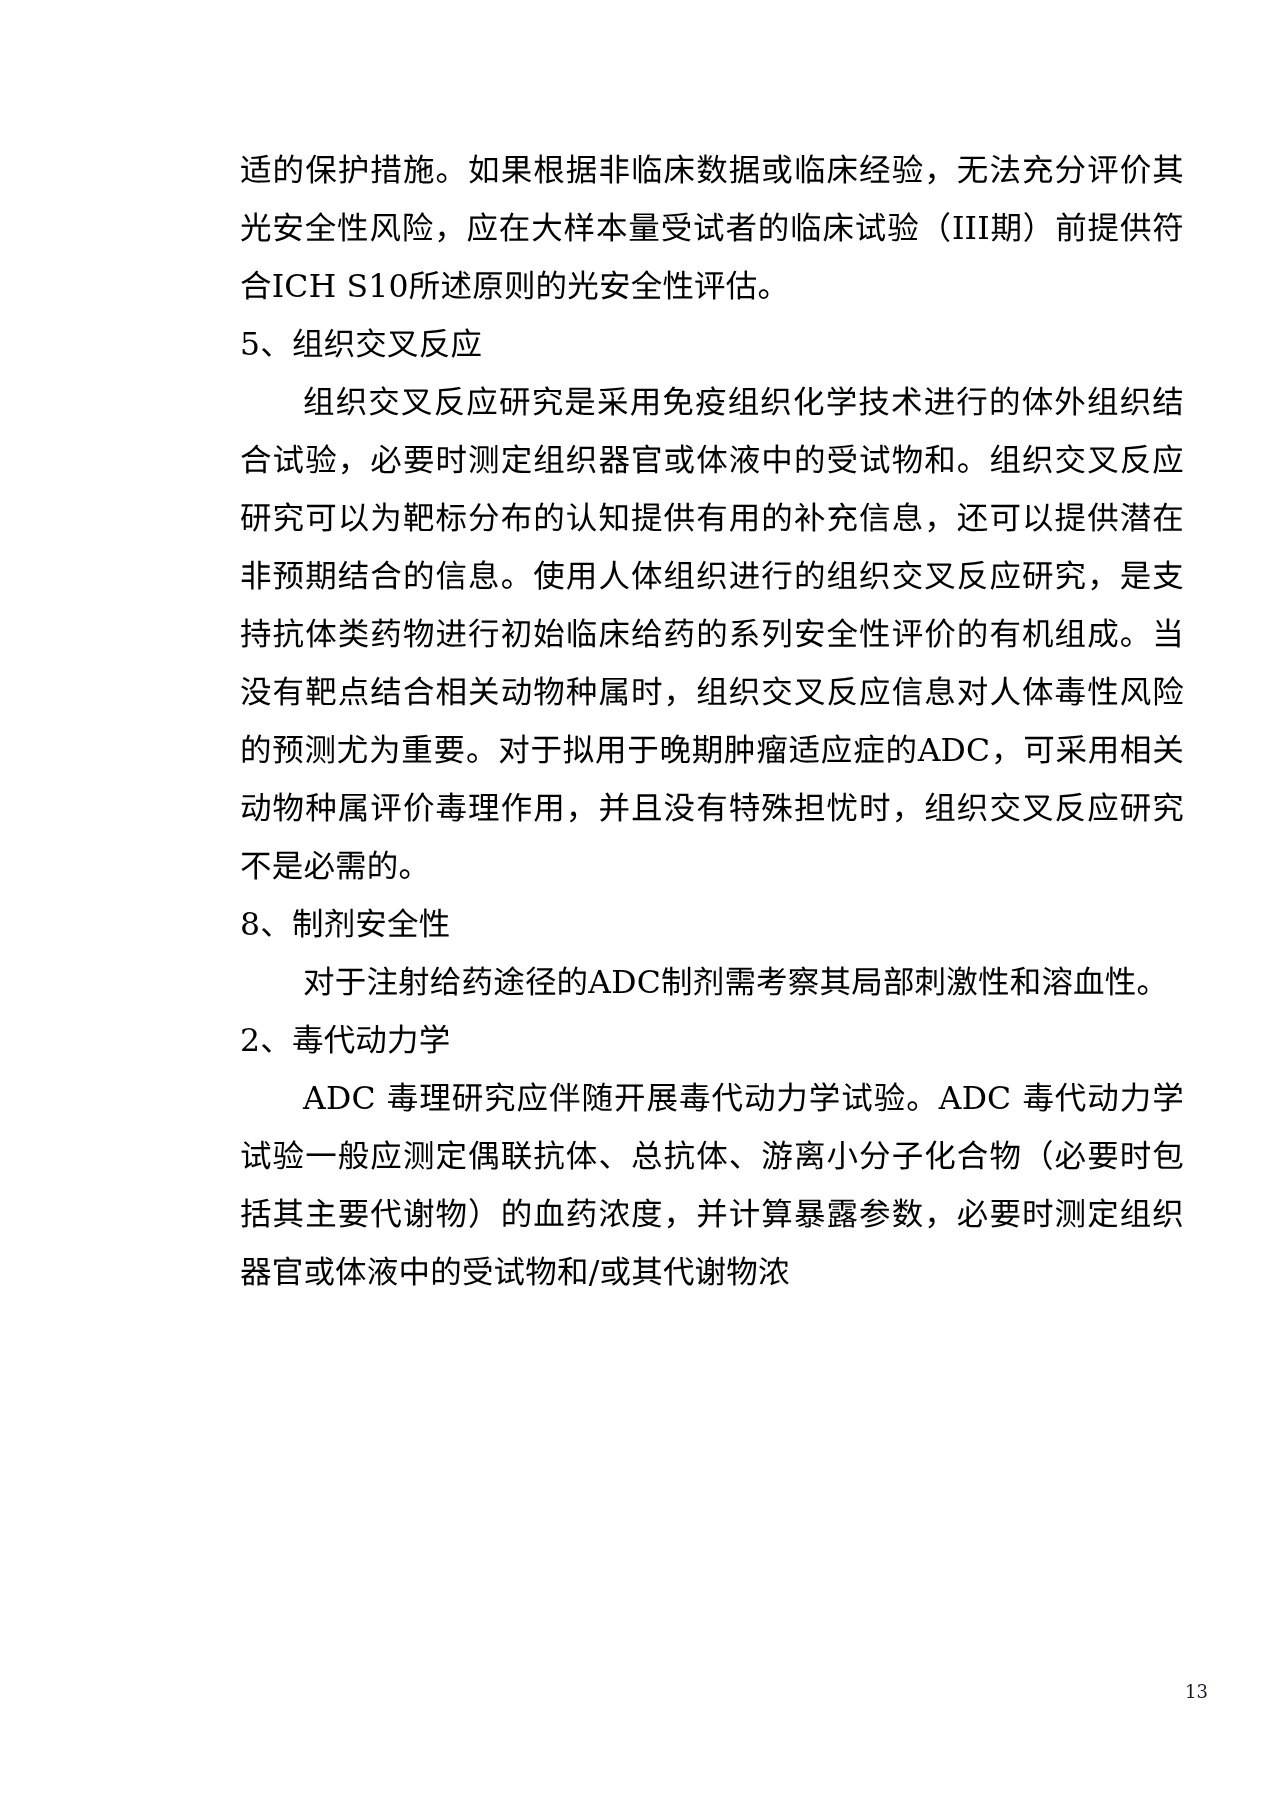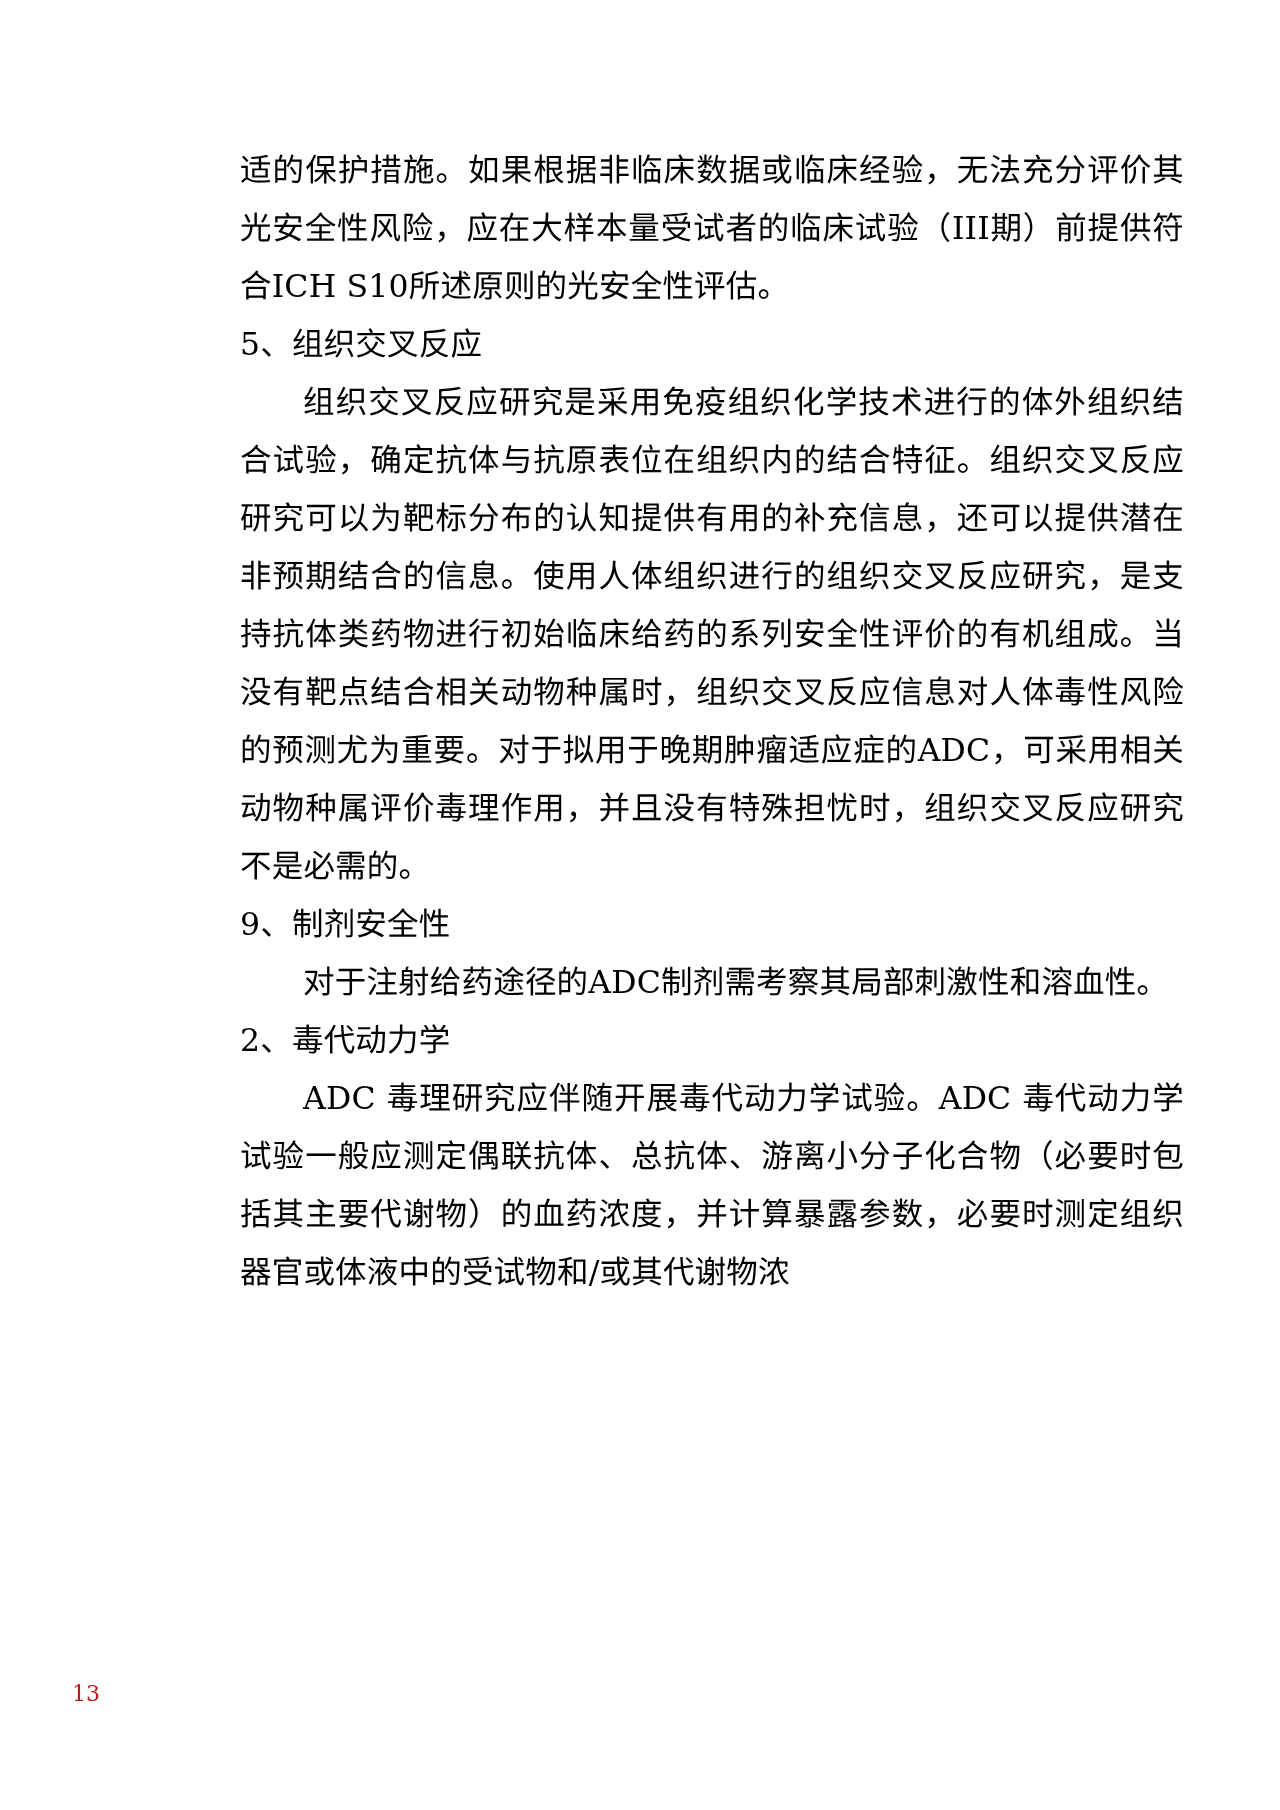--- a/index.html
+++ b/index.html
@@ -40,43 +40,43 @@
     text-indent: 0;
   }
   .para-block {
     margin-bottom: 0px;
   }
   .footer {
     position: absolute;
     left: 0;
     right: 0;
     top: 1668px;
-    text-align: left;
-    font-size: 22px;
+    text-align: right;
+    font-size: 18px;
     font-family: "DejaVu Serif", "Liberation Serif", serif;
-    color: #b91c1c;
+    color: #0f172a;
   }
 </style>
 </head>
 <body>
 
 <div class="page">
   <div class="content">
 
     <div class="para-block">
       <p class="body">适的保护措施。如果根据非临床数据或临床经验，无法充分评价其光安全性风险，应在大样本量受试者的临床试验（III期）前提供符合ICH S10所述原则的光安全性评估。</p>
     </div>
 
     <div class="para-block">
       <p class="heading">5、组织交叉反应</p>
-      <p class="indent">组织交叉反应研究是采用免疫组织化学技术进行的体外组织结合试验，确定抗体与抗原表位在组织内的结合特征。组织交叉反应研究可以为靶标分布的认知提供有用的补充信息，还可以提供潜在非预期结合的信息。使用人体组织进行的组织交叉反应研究，是支持抗体类药物进行初始临床给药的系列安全性评价的有机组成。当没有靶点结合相关动物种属时，组织交叉反应信息对人体毒性风险的预测尤为重要。对于拟用于晚期肿瘤适应症的ADC，可采用相关动物种属评价毒理作用，并且没有特殊担忧时，组织交叉反应研究不是必需的。</p>
+      <p class="indent">组织交叉反应研究是采用免疫组织化学技术进行的体外组织结合试验，必要时测定组织器官或体液中的受试物和。组织交叉反应研究可以为靶标分布的认知提供有用的补充信息，还可以提供潜在非预期结合的信息。使用人体组织进行的组织交叉反应研究，是支持抗体类药物进行初始临床给药的系列安全性评价的有机组成。当没有靶点结合相关动物种属时，组织交叉反应信息对人体毒性风险的预测尤为重要。对于拟用于晚期肿瘤适应症的ADC，可采用相关动物种属评价毒理作用，并且没有特殊担忧时，组织交叉反应研究不是必需的。</p>
     </div>
 
     <div class="para-block">
-      <p class="heading">9、制剂安全性</p>
+      <p class="heading">8、制剂安全性</p>
       <p class="indent">对于注射给药途径的ADC制剂需考察其局部刺激性和溶血性。</p>
     </div>
 
     <div class="para-block">
       <p class="heading">2、毒代动力学</p>
       <p class="indent">ADC 毒理研究应伴随开展毒代动力学试验。ADC 毒代动力学试验一般应测定偶联抗体、总抗体、游离小分子化合物（必要时包括其主要代谢物）的血药浓度，并计算暴露参数，必要时测定组织器官或体液中的受试物和/或其代谢物浓</p>
     </div>
 
   </div>
 

